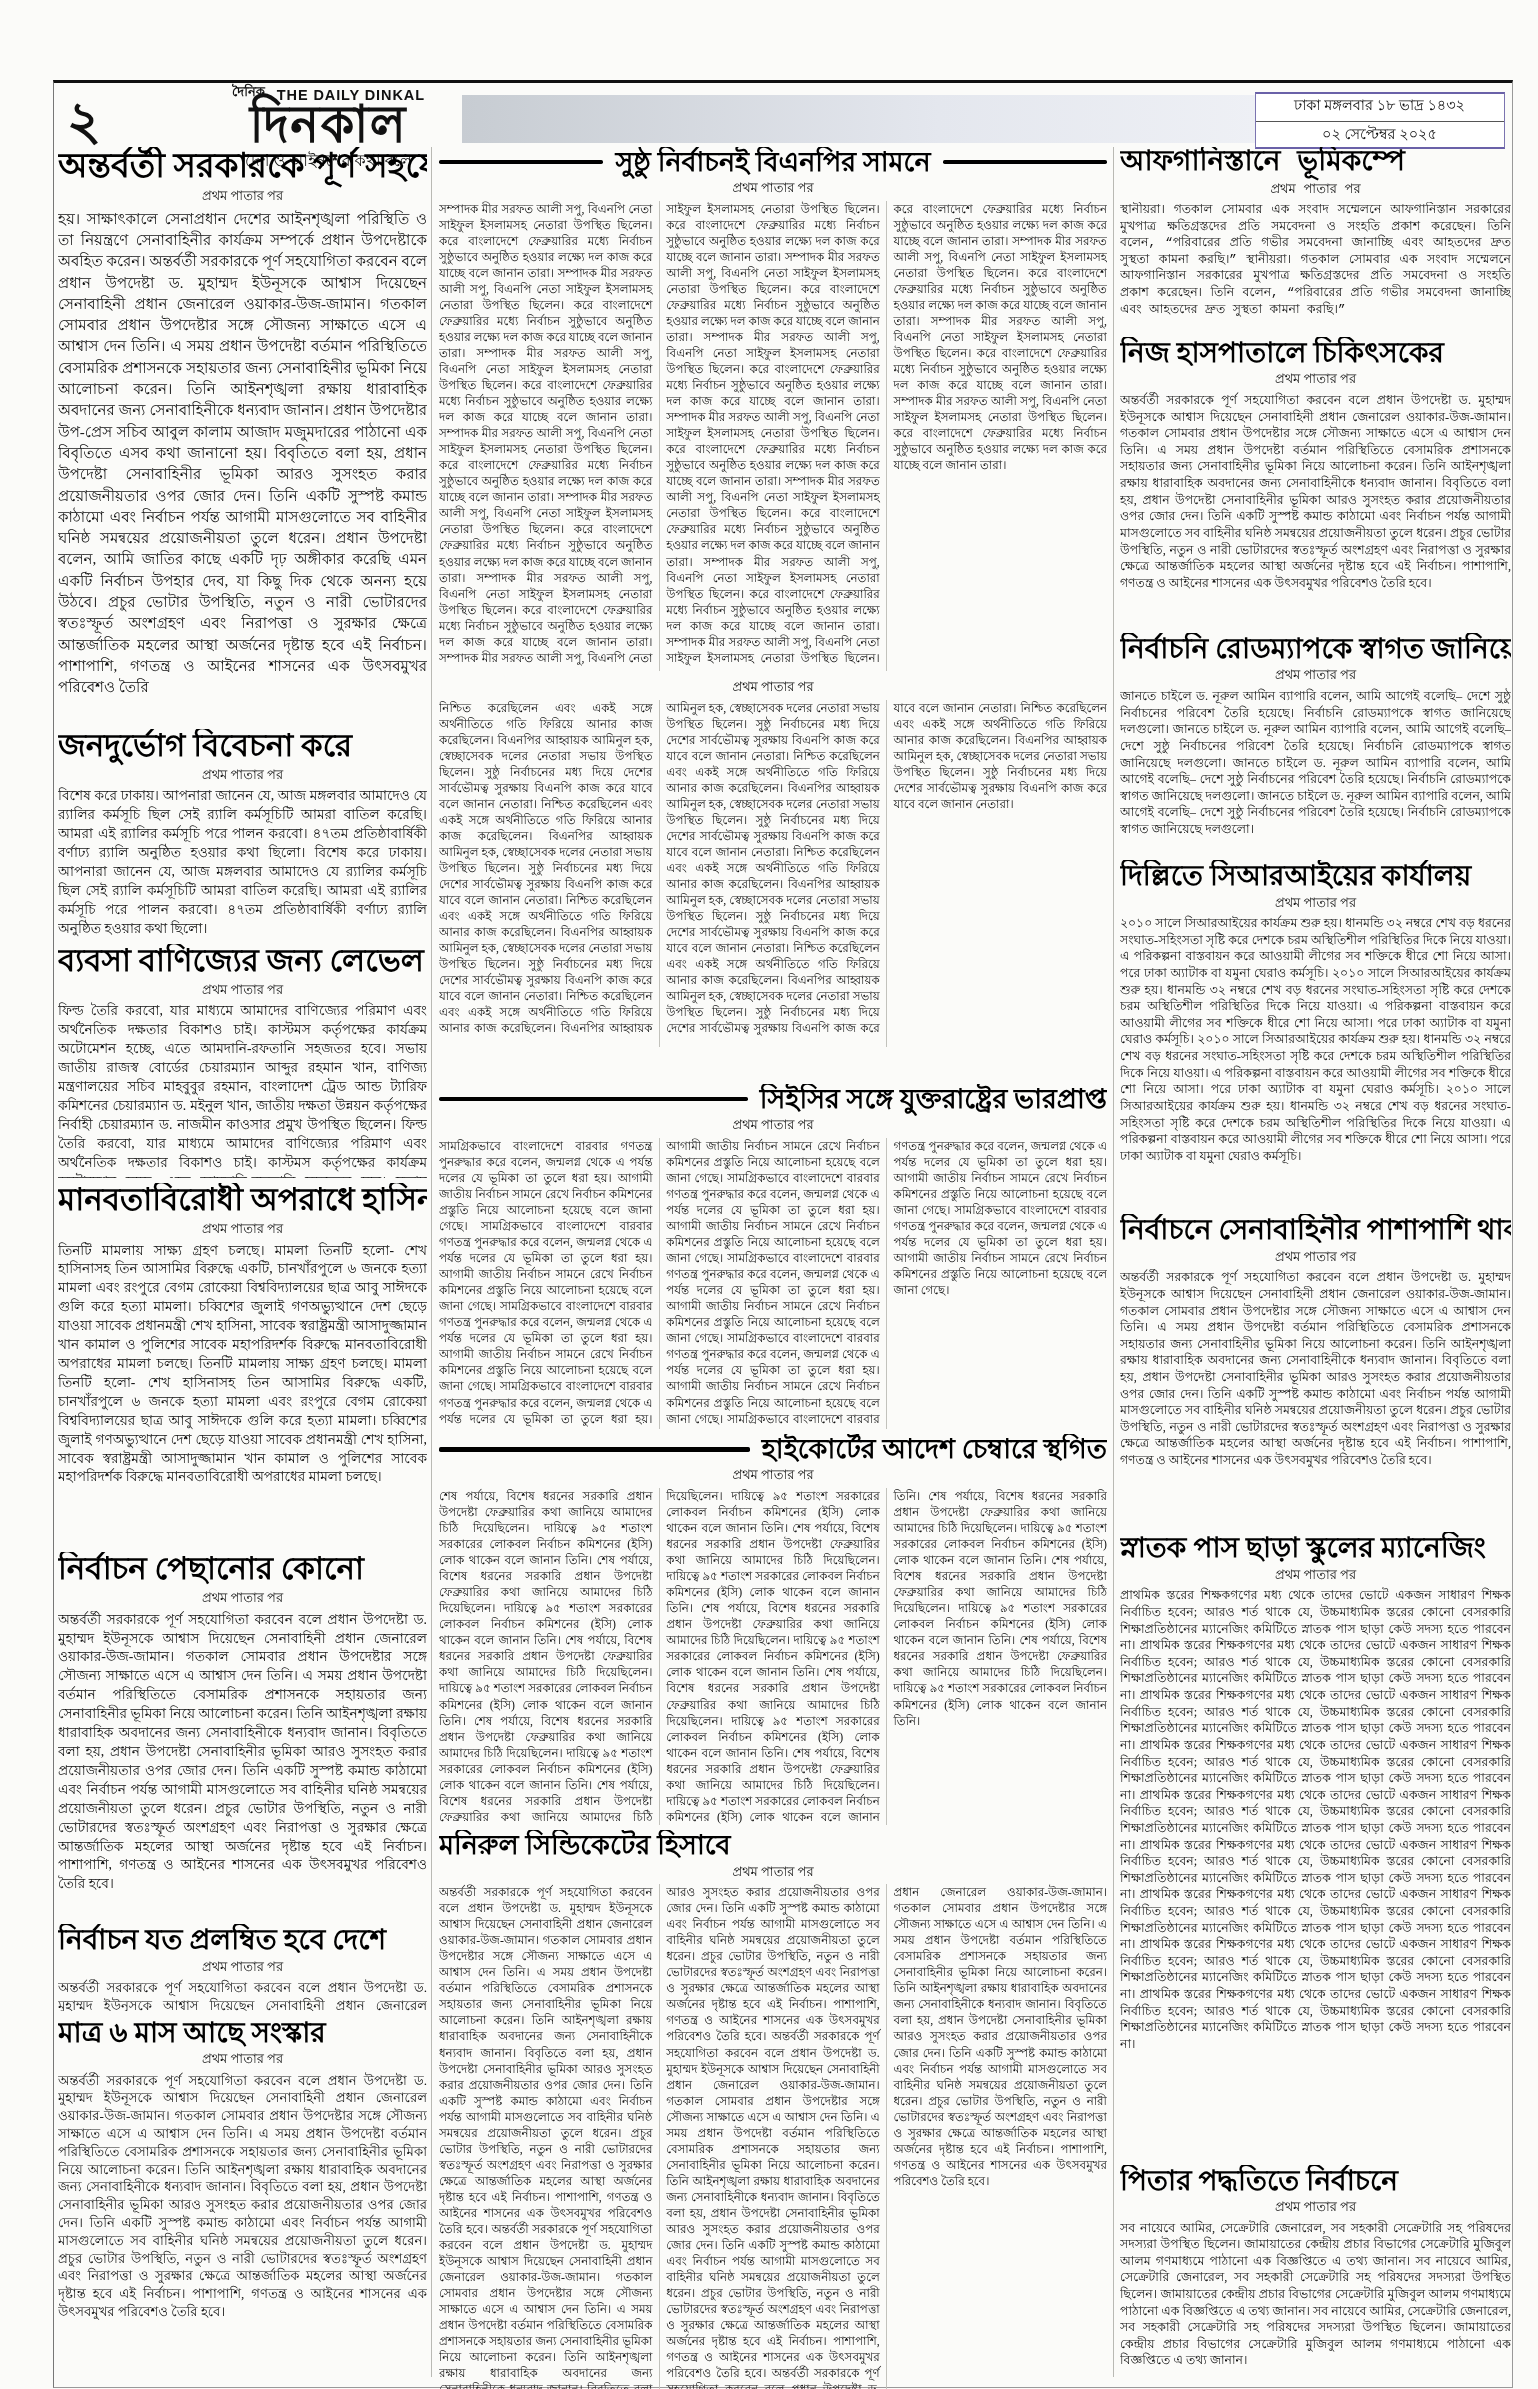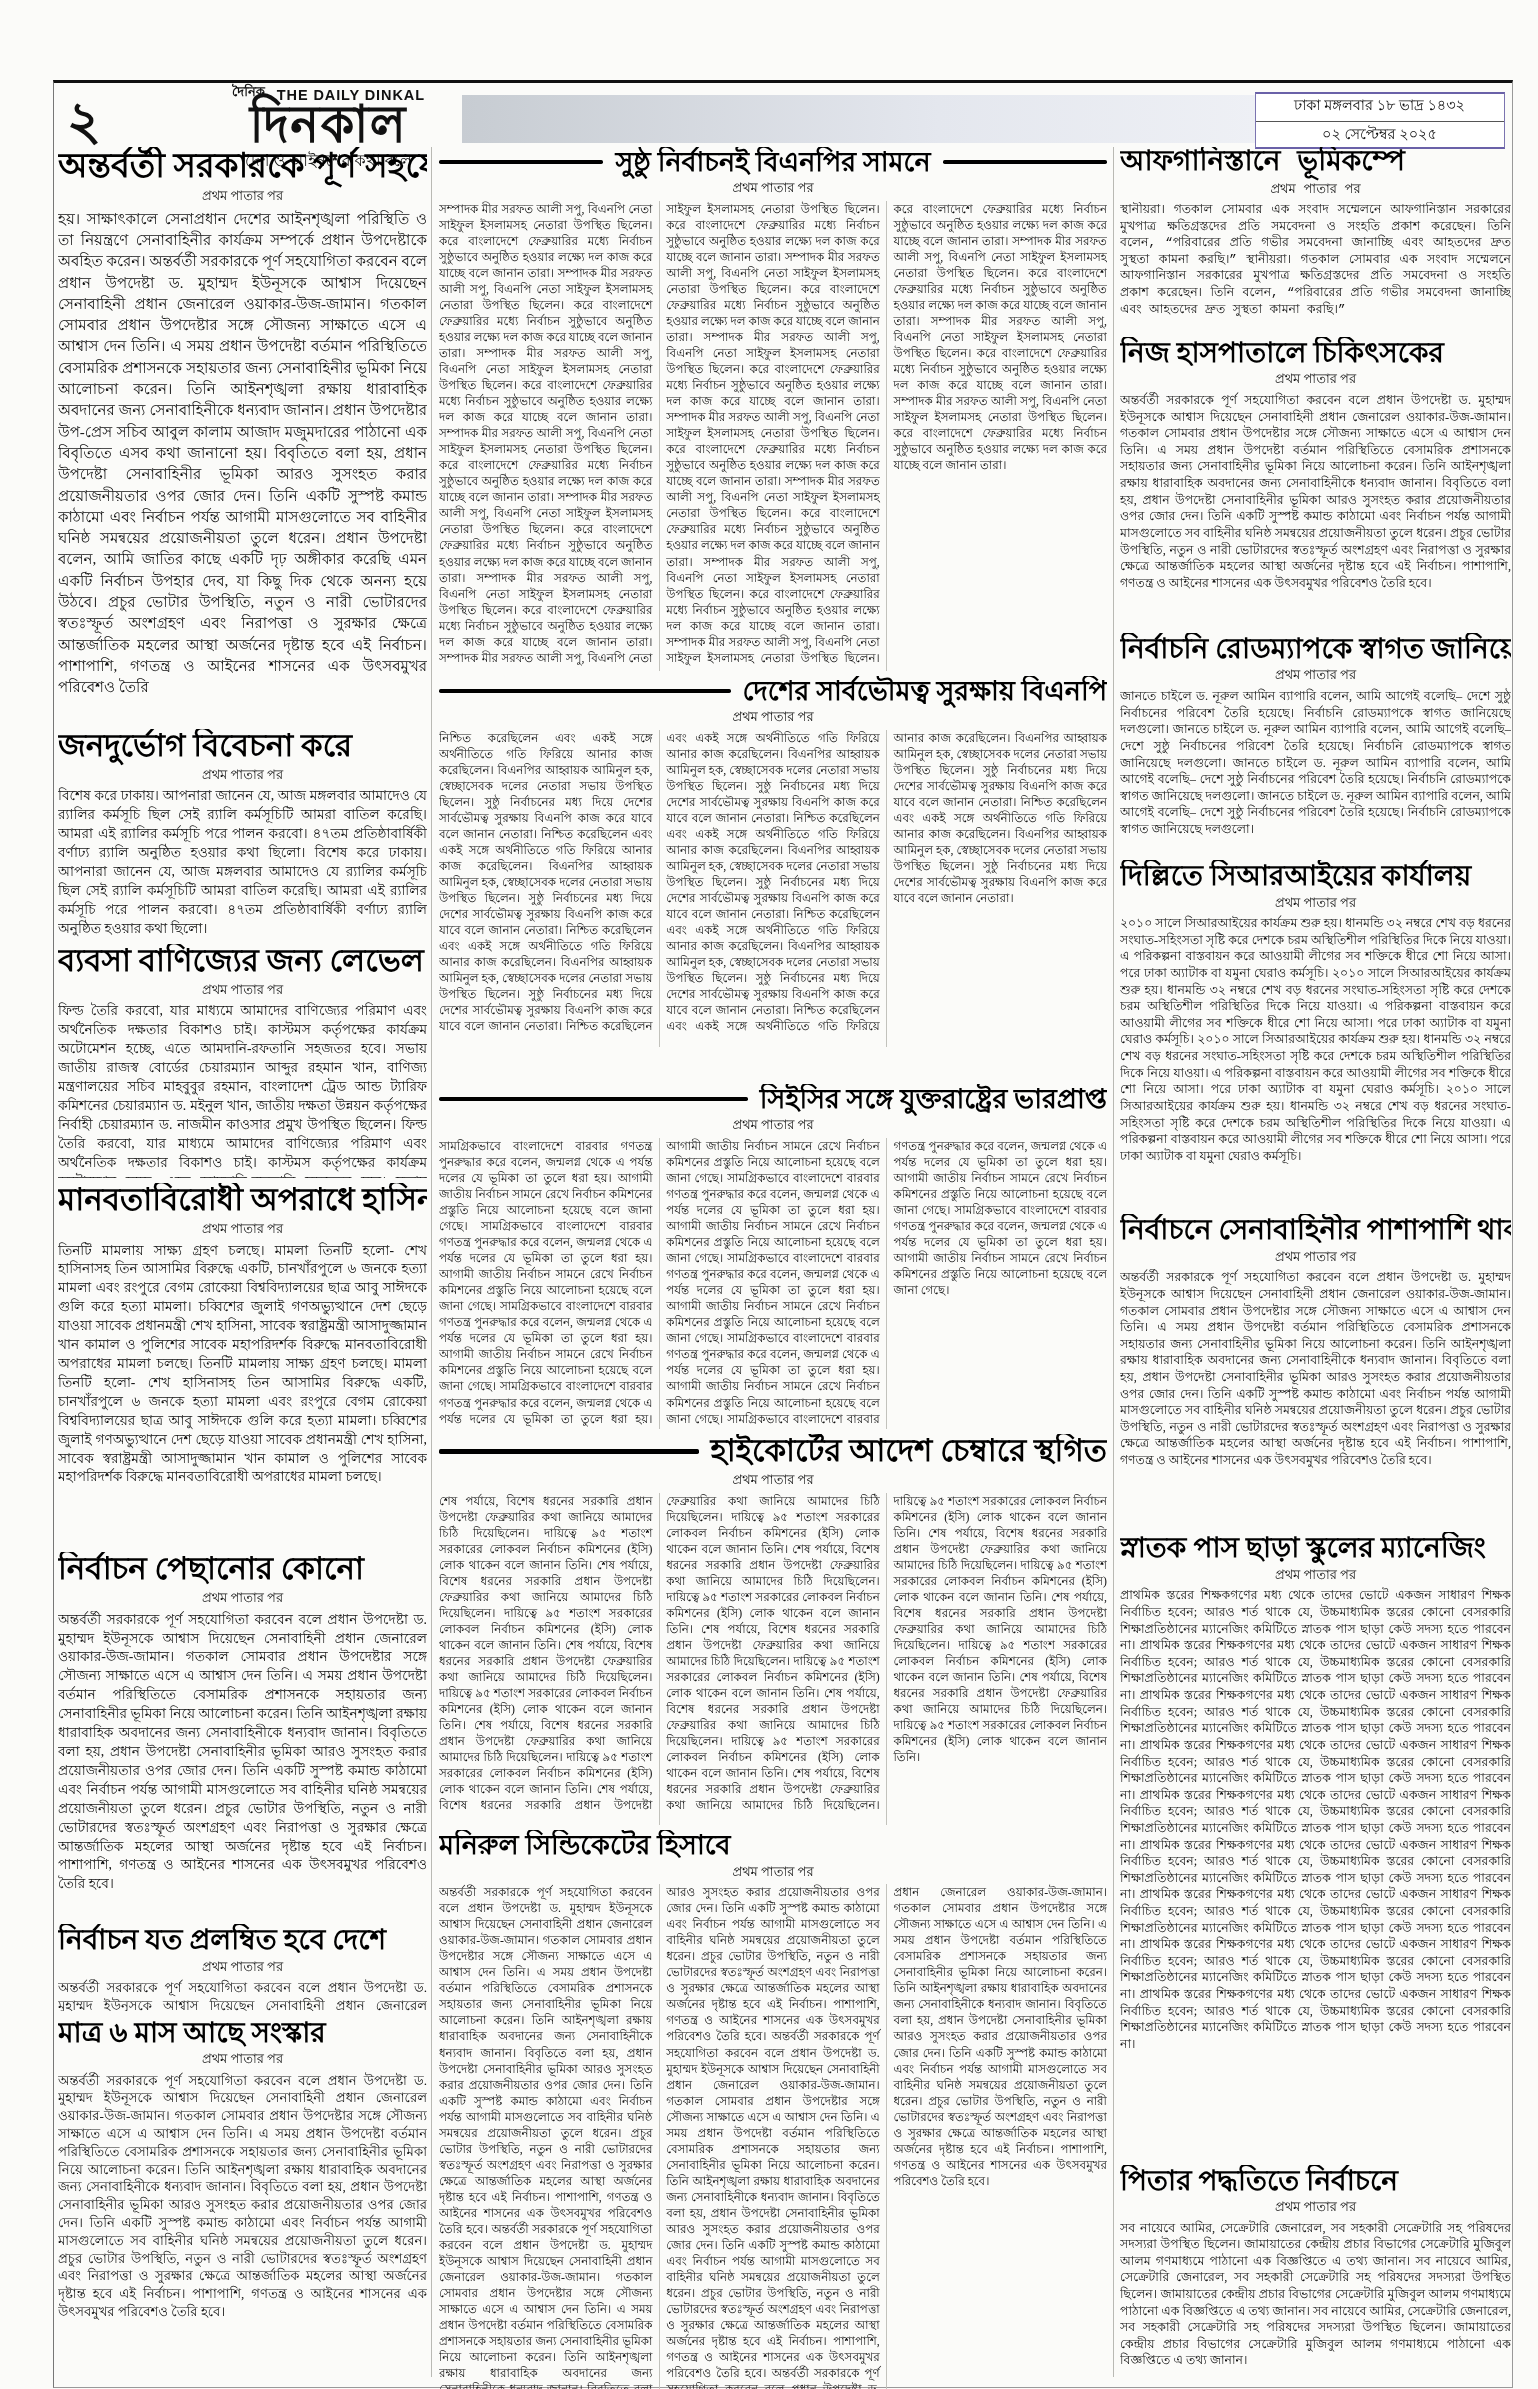--- a/index.html
+++ b/index.html
@@ -138,39 +138,35 @@
     <article class="article cols" style="height: 524px;">
       <div class="headrow">
         <div class="dash"></div>
         <h2 class="headline" style="font-size: 27px;">সুষ্ঠু নির্বাচনই বিএনপির সামনে</h2>
         <div class="dash"></div>
       </div>
       <div class="kicker">প্রথম পাতার পর</div>
       <div class="body" style="font-size: 11.8px; line-height: 1.36; column-count: 3;">সম্পাদক মীর সরফত আলী সপু, বিএনপি নেতা সাইফুল ইসলামসহ নেতারা উপস্থিত ছিলেন। করে বাংলাদেশে ফেব্রুয়ারির মধ্যে নির্বাচন সুষ্ঠুভাবে অনুষ্ঠিত হওয়ার লক্ষ্যে দল কাজ করে যাচ্ছে বলে জানান তারা। সম্পাদক মীর সরফত আলী সপু, বিএনপি নেতা সাইফুল ইসলামসহ নেতারা উপস্থিত ছিলেন। করে বাংলাদেশে ফেব্রুয়ারির মধ্যে নির্বাচন সুষ্ঠুভাবে অনুষ্ঠিত হওয়ার লক্ষ্যে দল কাজ করে যাচ্ছে বলে জানান তারা। সম্পাদক মীর সরফত আলী সপু, বিএনপি নেতা সাইফুল ইসলামসহ নেতারা উপস্থিত ছিলেন। করে বাংলাদেশে ফেব্রুয়ারির মধ্যে নির্বাচন সুষ্ঠুভাবে অনুষ্ঠিত হওয়ার লক্ষ্যে দল কাজ করে যাচ্ছে বলে জানান তারা। সম্পাদক মীর সরফত আলী সপু, বিএনপি নেতা সাইফুল ইসলামসহ নেতারা উপস্থিত ছিলেন। করে বাংলাদেশে ফেব্রুয়ারির মধ্যে নির্বাচন সুষ্ঠুভাবে অনুষ্ঠিত হওয়ার লক্ষ্যে দল কাজ করে যাচ্ছে বলে জানান তারা। সম্পাদক মীর সরফত আলী সপু, বিএনপি নেতা সাইফুল ইসলামসহ নেতারা উপস্থিত ছিলেন। করে বাংলাদেশে ফেব্রুয়ারির মধ্যে নির্বাচন সুষ্ঠুভাবে অনুষ্ঠিত হওয়ার লক্ষ্যে দল কাজ করে যাচ্ছে বলে জানান তারা। সম্পাদক মীর সরফত আলী সপু, বিএনপি নেতা সাইফুল ইসলামসহ নেতারা উপস্থিত ছিলেন। করে বাংলাদেশে ফেব্রুয়ারির মধ্যে নির্বাচন সুষ্ঠুভাবে অনুষ্ঠিত হওয়ার লক্ষ্যে দল কাজ করে যাচ্ছে বলে জানান তারা। সম্পাদক মীর সরফত আলী সপু, বিএনপি নেতা সাইফুল ইসলামসহ নেতারা উপস্থিত ছিলেন। করে বাংলাদেশে ফেব্রুয়ারির মধ্যে নির্বাচন সুষ্ঠুভাবে অনুষ্ঠিত হওয়ার লক্ষ্যে দল কাজ করে যাচ্ছে বলে জানান তারা। সম্পাদক মীর সরফত আলী সপু, বিএনপি নেতা সাইফুল ইসলামসহ নেতারা উপস্থিত ছিলেন। করে বাংলাদেশে ফেব্রুয়ারির মধ্যে নির্বাচন সুষ্ঠুভাবে অনুষ্ঠিত হওয়ার লক্ষ্যে দল কাজ করে যাচ্ছে বলে জানান তারা। সম্পাদক মীর সরফত আলী সপু, বিএনপি নেতা সাইফুল ইসলামসহ নেতারা উপস্থিত ছিলেন। করে বাংলাদেশে ফেব্রুয়ারির মধ্যে নির্বাচন সুষ্ঠুভাবে অনুষ্ঠিত হওয়ার লক্ষ্যে দল কাজ করে যাচ্ছে বলে জানান তারা। সম্পাদক মীর সরফত আলী সপু, বিএনপি নেতা সাইফুল ইসলামসহ নেতারা উপস্থিত ছিলেন। করে বাংলাদেশে ফেব্রুয়ারির মধ্যে নির্বাচন সুষ্ঠুভাবে অনুষ্ঠিত হওয়ার লক্ষ্যে দল কাজ করে যাচ্ছে বলে জানান তারা। সম্পাদক মীর সরফত আলী সপু, বিএনপি নেতা সাইফুল ইসলামসহ নেতারা উপস্থিত ছিলেন। করে বাংলাদেশে ফেব্রুয়ারির মধ্যে নির্বাচন সুষ্ঠুভাবে অনুষ্ঠিত হওয়ার লক্ষ্যে দল কাজ করে যাচ্ছে বলে জানান তারা। সম্পাদক মীর সরফত আলী সপু, বিএনপি নেতা সাইফুল ইসলামসহ নেতারা উপস্থিত ছিলেন। করে বাংলাদেশে ফেব্রুয়ারির মধ্যে নির্বাচন সুষ্ঠুভাবে অনুষ্ঠিত হওয়ার লক্ষ্যে দল কাজ করে যাচ্ছে বলে জানান তারা। সম্পাদক মীর সরফত আলী সপু, বিএনপি নেতা সাইফুল ইসলামসহ নেতারা উপস্থিত ছিলেন। করে বাংলাদেশে ফেব্রুয়ারির মধ্যে নির্বাচন সুষ্ঠুভাবে অনুষ্ঠিত হওয়ার লক্ষ্যে দল কাজ করে যাচ্ছে বলে জানান তারা। সম্পাদক মীর সরফত আলী সপু, বিএনপি নেতা সাইফুল ইসলামসহ নেতারা উপস্থিত ছিলেন। করে বাংলাদেশে ফেব্রুয়ারির মধ্যে নির্বাচন সুষ্ঠুভাবে অনুষ্ঠিত হওয়ার লক্ষ্যে দল কাজ করে যাচ্ছে বলে জানান তারা। সম্পাদক মীর সরফত আলী সপু, বিএনপি নেতা সাইফুল ইসলামসহ নেতারা উপস্থিত ছিলেন। করে বাংলাদেশে ফেব্রুয়ারির মধ্যে নির্বাচন সুষ্ঠুভাবে অনুষ্ঠিত হওয়ার লক্ষ্যে দল কাজ করে যাচ্ছে বলে জানান তারা। সম্পাদক মীর সরফত আলী সপু, বিএনপি নেতা সাইফুল ইসলামসহ নেতারা উপস্থিত ছিলেন। করে বাংলাদেশে ফেব্রুয়ারির মধ্যে নির্বাচন সুষ্ঠুভাবে অনুষ্ঠিত হওয়ার লক্ষ্যে দল কাজ করে যাচ্ছে বলে জানান তারা।</div>
     </article>
     <article class="article cols" style="height: 371px;">
-      <div class="headrow">
-        <div class="dash"></div>
-        <h2 class="headline" style="font-size: 27px;">দেশের সার্বভৌমত্ব সুরক্ষায় বিএনপি</h2>
-      </div>
       <div class="kicker">প্রথম পাতার পর</div>
       <div class="body" style="font-size: 11.8px; line-height: 1.36; column-count: 3;">নিশ্চিত করেছিলেন এবং একই সঙ্গে অর্থনীতিতে গতি ফিরিয়ে আনার কাজ করেছিলেন। বিএনপির আহ্বায়ক আমিনুল হক, স্বেচ্ছাসেবক দলের নেতারা সভায় উপস্থিত ছিলেন। সুষ্ঠু নির্বাচনের মধ্য দিয়ে দেশের সার্বভৌমত্ব সুরক্ষায় বিএনপি কাজ করে যাবে বলে জানান নেতারা। নিশ্চিত করেছিলেন এবং একই সঙ্গে অর্থনীতিতে গতি ফিরিয়ে আনার কাজ করেছিলেন। বিএনপির আহ্বায়ক আমিনুল হক, স্বেচ্ছাসেবক দলের নেতারা সভায় উপস্থিত ছিলেন। সুষ্ঠু নির্বাচনের মধ্য দিয়ে দেশের সার্বভৌমত্ব সুরক্ষায় বিএনপি কাজ করে যাবে বলে জানান নেতারা। নিশ্চিত করেছিলেন এবং একই সঙ্গে অর্থনীতিতে গতি ফিরিয়ে আনার কাজ করেছিলেন। বিএনপির আহ্বায়ক আমিনুল হক, স্বেচ্ছাসেবক দলের নেতারা সভায় উপস্থিত ছিলেন। সুষ্ঠু নির্বাচনের মধ্য দিয়ে দেশের সার্বভৌমত্ব সুরক্ষায় বিএনপি কাজ করে যাবে বলে জানান নেতারা। নিশ্চিত করেছিলেন এবং একই সঙ্গে অর্থনীতিতে গতি ফিরিয়ে আনার কাজ করেছিলেন। বিএনপির আহ্বায়ক আমিনুল হক, স্বেচ্ছাসেবক দলের নেতারা সভায় উপস্থিত ছিলেন। সুষ্ঠু নির্বাচনের মধ্য দিয়ে দেশের সার্বভৌমত্ব সুরক্ষায় বিএনপি কাজ করে যাবে বলে জানান নেতারা। নিশ্চিত করেছিলেন এবং একই সঙ্গে অর্থনীতিতে গতি ফিরিয়ে আনার কাজ করেছিলেন। বিএনপির আহ্বায়ক আমিনুল হক, স্বেচ্ছাসেবক দলের নেতারা সভায় উপস্থিত ছিলেন। সুষ্ঠু নির্বাচনের মধ্য দিয়ে দেশের সার্বভৌমত্ব সুরক্ষায় বিএনপি কাজ করে যাবে বলে জানান নেতারা। নিশ্চিত করেছিলেন এবং একই সঙ্গে অর্থনীতিতে গতি ফিরিয়ে আনার কাজ করেছিলেন। বিএনপির আহ্বায়ক আমিনুল হক, স্বেচ্ছাসেবক দলের নেতারা সভায় উপস্থিত ছিলেন। সুষ্ঠু নির্বাচনের মধ্য দিয়ে দেশের সার্বভৌমত্ব সুরক্ষায় বিএনপি কাজ করে যাবে বলে জানান নেতারা। নিশ্চিত করেছিলেন এবং একই সঙ্গে অর্থনীতিতে গতি ফিরিয়ে আনার কাজ করেছিলেন। বিএনপির আহ্বায়ক আমিনুল হক, স্বেচ্ছাসেবক দলের নেতারা সভায় উপস্থিত ছিলেন। সুষ্ঠু নির্বাচনের মধ্য দিয়ে দেশের সার্বভৌমত্ব সুরক্ষায় বিএনপি কাজ করে যাবে বলে জানান নেতারা। নিশ্চিত করেছিলেন এবং একই সঙ্গে অর্থনীতিতে গতি ফিরিয়ে আনার কাজ করেছিলেন। বিএনপির আহ্বায়ক আমিনুল হক, স্বেচ্ছাসেবক দলের নেতারা সভায় উপস্থিত ছিলেন। সুষ্ঠু নির্বাচনের মধ্য দিয়ে দেশের সার্বভৌমত্ব সুরক্ষায় বিএনপি কাজ করে যাবে বলে জানান নেতারা।</div>
     </article>
     <article class="article cols" style="height: 345px; margin-top: 32px;">
       <div class="headrow">
         <div class="dash"></div>
         <h2 class="headline" style="font-size: 27px;">সিইসির সঙ্গে যুক্তরাষ্ট্রের ভারপ্রাপ্ত</h2>
       </div>
       <div class="kicker">প্রথম পাতার পর</div>
       <div class="body" style="font-size: 11.8px; line-height: 1.36; column-count: 3;">সামগ্রিকভাবে বাংলাদেশে বারবার গণতন্ত্র পুনরুদ্ধার করে বলেন, জন্মলগ্ন থেকে এ পর্যন্ত দলের যে ভূমিকা তা তুলে ধরা হয়। আগামী জাতীয় নির্বাচন সামনে রেখে নির্বাচন কমিশনের প্রস্তুতি নিয়ে আলোচনা হয়েছে বলে জানা গেছে। সামগ্রিকভাবে বাংলাদেশে বারবার গণতন্ত্র পুনরুদ্ধার করে বলেন, জন্মলগ্ন থেকে এ পর্যন্ত দলের যে ভূমিকা তা তুলে ধরা হয়। আগামী জাতীয় নির্বাচন সামনে রেখে নির্বাচন কমিশনের প্রস্তুতি নিয়ে আলোচনা হয়েছে বলে জানা গেছে। সামগ্রিকভাবে বাংলাদেশে বারবার গণতন্ত্র পুনরুদ্ধার করে বলেন, জন্মলগ্ন থেকে এ পর্যন্ত দলের যে ভূমিকা তা তুলে ধরা হয়। আগামী জাতীয় নির্বাচন সামনে রেখে নির্বাচন কমিশনের প্রস্তুতি নিয়ে আলোচনা হয়েছে বলে জানা গেছে। সামগ্রিকভাবে বাংলাদেশে বারবার গণতন্ত্র পুনরুদ্ধার করে বলেন, জন্মলগ্ন থেকে এ পর্যন্ত দলের যে ভূমিকা তা তুলে ধরা হয়। আগামী জাতীয় নির্বাচন সামনে রেখে নির্বাচন কমিশনের প্রস্তুতি নিয়ে আলোচনা হয়েছে বলে জানা গেছে। সামগ্রিকভাবে বাংলাদেশে বারবার গণতন্ত্র পুনরুদ্ধার করে বলেন, জন্মলগ্ন থেকে এ পর্যন্ত দলের যে ভূমিকা তা তুলে ধরা হয়। আগামী জাতীয় নির্বাচন সামনে রেখে নির্বাচন কমিশনের প্রস্তুতি নিয়ে আলোচনা হয়েছে বলে জানা গেছে। সামগ্রিকভাবে বাংলাদেশে বারবার গণতন্ত্র পুনরুদ্ধার করে বলেন, জন্মলগ্ন থেকে এ পর্যন্ত দলের যে ভূমিকা তা তুলে ধরা হয়। আগামী জাতীয় নির্বাচন সামনে রেখে নির্বাচন কমিশনের প্রস্তুতি নিয়ে আলোচনা হয়েছে বলে জানা গেছে। সামগ্রিকভাবে বাংলাদেশে বারবার গণতন্ত্র পুনরুদ্ধার করে বলেন, জন্মলগ্ন থেকে এ পর্যন্ত দলের যে ভূমিকা তা তুলে ধরা হয়। আগামী জাতীয় নির্বাচন সামনে রেখে নির্বাচন কমিশনের প্রস্তুতি নিয়ে আলোচনা হয়েছে বলে জানা গেছে। সামগ্রিকভাবে বাংলাদেশে বারবার গণতন্ত্র পুনরুদ্ধার করে বলেন, জন্মলগ্ন থেকে এ পর্যন্ত দলের যে ভূমিকা তা তুলে ধরা হয়। আগামী জাতীয় নির্বাচন সামনে রেখে নির্বাচন কমিশনের প্রস্তুতি নিয়ে আলোচনা হয়েছে বলে জানা গেছে। সামগ্রিকভাবে বাংলাদেশে বারবার গণতন্ত্র পুনরুদ্ধার করে বলেন, জন্মলগ্ন থেকে এ পর্যন্ত দলের যে ভূমিকা তা তুলে ধরা হয়। আগামী জাতীয় নির্বাচন সামনে রেখে নির্বাচন কমিশনের প্রস্তুতি নিয়ে আলোচনা হয়েছে বলে জানা গেছে।</div>
     </article>
     <article class="article cols" style="height: 391px;">
       <div class="headrow">
         <div class="dash"></div>
-        <h2 class="headline" style="font-size: 31px;">হাইকোর্টের আদেশ চেম্বারে স্থগিত</h2>
+        <h2 class="headline" style="font-size: 27px;">হাইকোর্টের আদেশ চেম্বারে স্থগিত</h2>
       </div>
       <div class="kicker">প্রথম পাতার পর</div>
       <div class="body" style="font-size: 11.8px; line-height: 1.36; column-count: 3;">শেষ পর্যায়ে, বিশেষ ধরনের সরকারি প্রধান উপদেষ্টা ফেব্রুয়ারির কথা জানিয়ে আমাদের চিঠি দিয়েছিলেন। দায়িত্বে ৯৫ শতাংশ সরকারের লোকবল নির্বাচন কমিশনের (ইসি) লোক থাকেন বলে জানান তিনি। শেষ পর্যায়ে, বিশেষ ধরনের সরকারি প্রধান উপদেষ্টা ফেব্রুয়ারির কথা জানিয়ে আমাদের চিঠি দিয়েছিলেন। দায়িত্বে ৯৫ শতাংশ সরকারের লোকবল নির্বাচন কমিশনের (ইসি) লোক থাকেন বলে জানান তিনি। শেষ পর্যায়ে, বিশেষ ধরনের সরকারি প্রধান উপদেষ্টা ফেব্রুয়ারির কথা জানিয়ে আমাদের চিঠি দিয়েছিলেন। দায়িত্বে ৯৫ শতাংশ সরকারের লোকবল নির্বাচন কমিশনের (ইসি) লোক থাকেন বলে জানান তিনি। শেষ পর্যায়ে, বিশেষ ধরনের সরকারি প্রধান উপদেষ্টা ফেব্রুয়ারির কথা জানিয়ে আমাদের চিঠি দিয়েছিলেন। দায়িত্বে ৯৫ শতাংশ সরকারের লোকবল নির্বাচন কমিশনের (ইসি) লোক থাকেন বলে জানান তিনি। শেষ পর্যায়ে, বিশেষ ধরনের সরকারি প্রধান উপদেষ্টা ফেব্রুয়ারির কথা জানিয়ে আমাদের চিঠি দিয়েছিলেন। দায়িত্বে ৯৫ শতাংশ সরকারের লোকবল নির্বাচন কমিশনের (ইসি) লোক থাকেন বলে জানান তিনি। শেষ পর্যায়ে, বিশেষ ধরনের সরকারি প্রধান উপদেষ্টা ফেব্রুয়ারির কথা জানিয়ে আমাদের চিঠি দিয়েছিলেন। দায়িত্বে ৯৫ শতাংশ সরকারের লোকবল নির্বাচন কমিশনের (ইসি) লোক থাকেন বলে জানান তিনি। শেষ পর্যায়ে, বিশেষ ধরনের সরকারি প্রধান উপদেষ্টা ফেব্রুয়ারির কথা জানিয়ে আমাদের চিঠি দিয়েছিলেন। দায়িত্বে ৯৫ শতাংশ সরকারের লোকবল নির্বাচন কমিশনের (ইসি) লোক থাকেন বলে জানান তিনি। শেষ পর্যায়ে, বিশেষ ধরনের সরকারি প্রধান উপদেষ্টা ফেব্রুয়ারির কথা জানিয়ে আমাদের চিঠি দিয়েছিলেন। দায়িত্বে ৯৫ শতাংশ সরকারের লোকবল নির্বাচন কমিশনের (ইসি) লোক থাকেন বলে জানান তিনি। শেষ পর্যায়ে, বিশেষ ধরনের সরকারি প্রধান উপদেষ্টা ফেব্রুয়ারির কথা জানিয়ে আমাদের চিঠি দিয়েছিলেন। দায়িত্বে ৯৫ শতাংশ সরকারের লোকবল নির্বাচন কমিশনের (ইসি) লোক থাকেন বলে জানান তিনি। শেষ পর্যায়ে, বিশেষ ধরনের সরকারি প্রধান উপদেষ্টা ফেব্রুয়ারির কথা জানিয়ে আমাদের চিঠি দিয়েছিলেন। দায়িত্বে ৯৫ শতাংশ সরকারের লোকবল নির্বাচন কমিশনের (ইসি) লোক থাকেন বলে জানান তিনি। শেষ পর্যায়ে, বিশেষ ধরনের সরকারি প্রধান উপদেষ্টা ফেব্রুয়ারির কথা জানিয়ে আমাদের চিঠি দিয়েছিলেন। দায়িত্বে ৯৫ শতাংশ সরকারের লোকবল নির্বাচন কমিশনের (ইসি) লোক থাকেন বলে জানান তিনি। শেষ পর্যায়ে, বিশেষ ধরনের সরকারি প্রধান উপদেষ্টা ফেব্রুয়ারির কথা জানিয়ে আমাদের চিঠি দিয়েছিলেন। দায়িত্বে ৯৫ শতাংশ সরকারের লোকবল নির্বাচন কমিশনের (ইসি) লোক থাকেন বলে জানান তিনি।</div>
     </article>
     <article class="article cols" style="height: 583px;">
       <div class="headrow">
         <h2 class="headline" style="font-size: 27px;">মনিরুল সিন্ডিকেটের হিসাবে</h2>
       </div>
       <div class="kicker">প্রথম পাতার পর</div>
       <div class="body" style="font-size: 11.8px; line-height: 1.36; column-count: 3;">অন্তর্বর্তী সরকারকে পূর্ণ সহযোগিতা করবেন বলে প্রধান উপদেষ্টা ড. মুহাম্মদ ইউনূসকে আশ্বাস দিয়েছেন সেনাবাহিনী প্রধান জেনারেল ওয়াকার-উজ-জামান। গতকাল সোমবার প্রধান উপদেষ্টার সঙ্গে সৌজন্য সাক্ষাতে এসে এ আশ্বাস দেন তিনি। এ সময় প্রধান উপদেষ্টা বর্তমান পরিস্থিতিতে বেসামরিক প্রশাসনকে সহায়তার জন্য সেনাবাহিনীর ভূমিকা নিয়ে আলোচনা করেন। তিনি আইনশৃঙ্খলা রক্ষায় ধারাবাহিক অবদানের জন্য সেনাবাহিনীকে ধন্যবাদ জানান। বিবৃতিতে বলা হয়, প্রধান উপদেষ্টা সেনাবাহিনীর ভূমিকা আরও সুসংহত করার প্রয়োজনীয়তার ওপর জোর দেন। তিনি একটি সুস্পষ্ট কমান্ড কাঠামো এবং নির্বাচন পর্যন্ত আগামী মাসগুলোতে সব বাহিনীর ঘনিষ্ঠ সমন্বয়ের প্রয়োজনীয়তা তুলে ধরেন। প্রচুর ভোটার উপস্থিতি, নতুন ও নারী ভোটারদের স্বতঃস্ফূর্ত অংশগ্রহণ এবং নিরাপত্তা ও সুরক্ষার ক্ষেত্রে আন্তর্জাতিক মহলের আস্থা অর্জনের দৃষ্টান্ত হবে এই নির্বাচন। পাশাপাশি, গণতন্ত্র ও আইনের শাসনের এক উৎসবমুখর পরিবেশও তৈরি হবে। অন্তর্বর্তী সরকারকে পূর্ণ সহযোগিতা করবেন বলে প্রধান উপদেষ্টা ড. মুহাম্মদ ইউনূসকে আশ্বাস দিয়েছেন সেনাবাহিনী প্রধান জেনারেল ওয়াকার-উজ-জামান। গতকাল সোমবার প্রধান উপদেষ্টার সঙ্গে সৌজন্য সাক্ষাতে এসে এ আশ্বাস দেন তিনি। এ সময় প্রধান উপদেষ্টা বর্তমান পরিস্থিতিতে বেসামরিক প্রশাসনকে সহায়তার জন্য সেনাবাহিনীর ভূমিকা নিয়ে আলোচনা করেন। তিনি আইনশৃঙ্খলা রক্ষায় ধারাবাহিক অবদানের জন্য সেনাবাহিনীকে ধন্যবাদ জানান। বিবৃতিতে বলা হয়, প্রধান উপদেষ্টা সেনাবাহিনীর ভূমিকা আরও সুসংহত করার প্রয়োজনীয়তার ওপর জোর দেন। তিনি একটি সুস্পষ্ট কমান্ড কাঠামো এবং নির্বাচন পর্যন্ত আগামী মাসগুলোতে সব বাহিনীর ঘনিষ্ঠ সমন্বয়ের প্রয়োজনীয়তা তুলে ধরেন। প্রচুর ভোটার উপস্থিতি, নতুন ও নারী ভোটারদের স্বতঃস্ফূর্ত অংশগ্রহণ এবং নিরাপত্তা ও সুরক্ষার ক্ষেত্রে আন্তর্জাতিক মহলের আস্থা অর্জনের দৃষ্টান্ত হবে এই নির্বাচন। পাশাপাশি, গণতন্ত্র ও আইনের শাসনের এক উৎসবমুখর পরিবেশও তৈরি হবে। অন্তর্বর্তী সরকারকে পূর্ণ সহযোগিতা করবেন বলে প্রধান উপদেষ্টা ড. মুহাম্মদ ইউনূসকে আশ্বাস দিয়েছেন সেনাবাহিনী প্রধান জেনারেল ওয়াকার-উজ-জামান। গতকাল সোমবার প্রধান উপদেষ্টার সঙ্গে সৌজন্য সাক্ষাতে এসে এ আশ্বাস দেন তিনি। এ সময় প্রধান উপদেষ্টা বর্তমান পরিস্থিতিতে বেসামরিক প্রশাসনকে সহায়তার জন্য সেনাবাহিনীর ভূমিকা নিয়ে আলোচনা করেন। তিনি আইনশৃঙ্খলা রক্ষায় ধারাবাহিক অবদানের জন্য সেনাবাহিনীকে ধন্যবাদ জানান। বিবৃতিতে বলা হয়, প্রধান উপদেষ্টা সেনাবাহিনীর ভূমিকা আরও সুসংহত করার প্রয়োজনীয়তার ওপর জোর দেন। তিনি একটি সুস্পষ্ট কমান্ড কাঠামো এবং নির্বাচন পর্যন্ত আগামী মাসগুলোতে সব বাহিনীর ঘনিষ্ঠ সমন্বয়ের প্রয়োজনীয়তা তুলে ধরেন। প্রচুর ভোটার উপস্থিতি, নতুন ও নারী ভোটারদের স্বতঃস্ফূর্ত অংশগ্রহণ এবং নিরাপত্তা ও সুরক্ষার ক্ষেত্রে আন্তর্জাতিক মহলের আস্থা অর্জনের দৃষ্টান্ত হবে এই নির্বাচন। পাশাপাশি, গণতন্ত্র ও আইনের শাসনের এক উৎসবমুখর পরিবেশও তৈরি হবে। অন্তর্বর্তী সরকারকে পূর্ণ সহযোগিতা করবেন বলে প্রধান উপদেষ্টা ড. মুহাম্মদ ইউনূসকে আশ্বাস দিয়েছেন সেনাবাহিনী প্রধান জেনারেল ওয়াকার-উজ-জামান। গতকাল সোমবার প্রধান উপদেষ্টার সঙ্গে সৌজন্য সাক্ষাতে এসে এ আশ্বাস দেন তিনি। এ সময় প্রধান উপদেষ্টা বর্তমান পরিস্থিতিতে বেসামরিক প্রশাসনকে সহায়তার জন্য সেনাবাহিনীর ভূমিকা নিয়ে আলোচনা করেন। তিনি আইনশৃঙ্খলা রক্ষায় ধারাবাহিক অবদানের জন্য সেনাবাহিনীকে ধন্যবাদ জানান। বিবৃতিতে বলা হয়, প্রধান উপদেষ্টা সেনাবাহিনীর ভূমিকা আরও সুসংহত করার প্রয়োজনীয়তার ওপর জোর দেন। তিনি একটি সুস্পষ্ট কমান্ড কাঠামো এবং নির্বাচন পর্যন্ত আগামী মাসগুলোতে সব বাহিনীর ঘনিষ্ঠ সমন্বয়ের প্রয়োজনীয়তা তুলে ধরেন। প্রচুর ভোটার উপস্থিতি, নতুন ও নারী ভোটারদের স্বতঃস্ফূর্ত অংশগ্রহণ এবং নিরাপত্তা ও সুরক্ষার ক্ষেত্রে আন্তর্জাতিক মহলের আস্থা অর্জনের দৃষ্টান্ত হবে এই নির্বাচন। পাশাপাশি, গণতন্ত্র ও আইনের শাসনের এক উৎসবমুখর পরিবেশও তৈরি হবে।</div>

